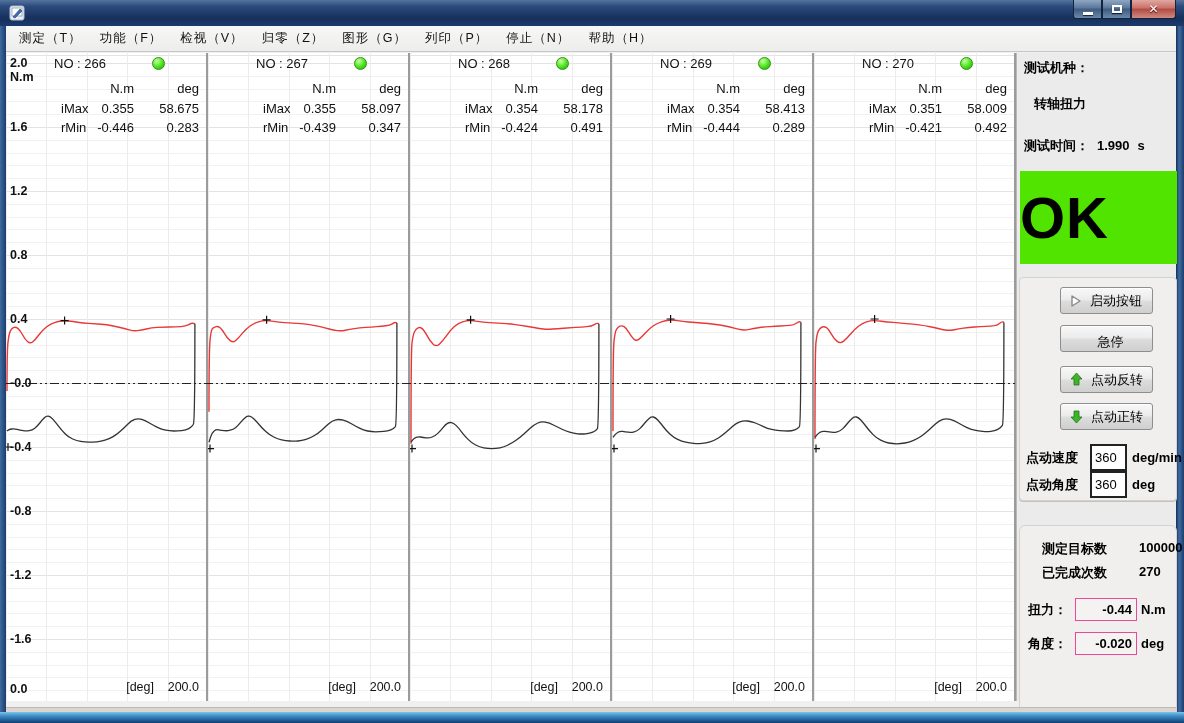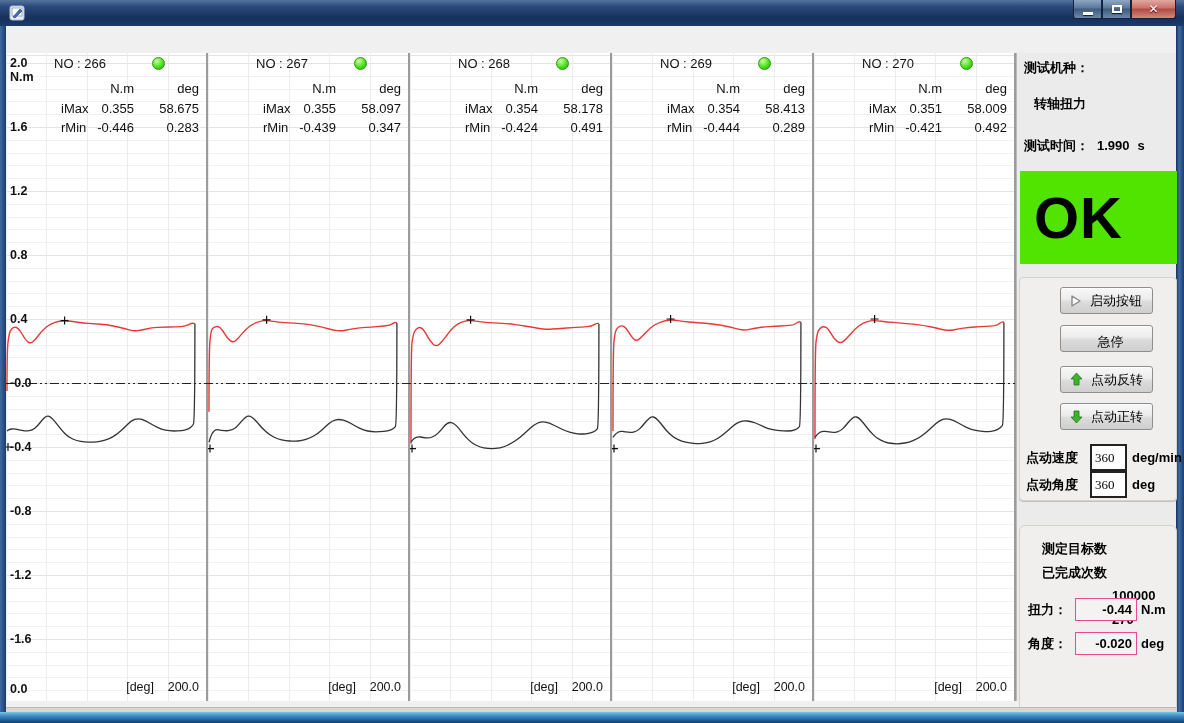--- a/index.html
+++ b/index.html
@@ -52,39 +52,39 @@
   .zero-line-svg{position:absolute;left:0;top:0;z-index:3;pointer-events:none;}
   
   .sidebar{position:relative;width:160px;height:648px;background:#ebebeb;border-left:1px solid #b9b9b9;font-size:13px;color:#000;}
   .sb-label{font-weight:bold;}
   .sb-machine-label{position:absolute;left:7px;top:6px;}
   .sb-machine-value{position:absolute;left:17px;top:42px;font-weight:bold;}
   .sb-time{position:absolute;left:7px;top:84px;white-space:nowrap;}
   .sb-time .val{margin-left:8px;font-weight:bold;}
   .sb-time .unit{margin-left:8px;font-weight:bold;}
   .ok-box{position:absolute;left:3px;top:118px;width:157px;height:93px;background:#50e400;
-    display:flex;align-items:center;color:#000;font-size:58px;font-weight:bold;padding-left:14px;letter-spacing:1px;}
+    display:flex;align-items:center;color:#000;font-size:58px;font-weight:bold;padding-left:0;letter-spacing:1px;}
   .btn-panel{position:absolute;left:2px;top:224px;width:158px;height:224px;background:#f0efee;
     border:1px solid #d4d2cf;border-radius:4px;box-shadow:0 1px 0 #c4c2bf;}
   .side-btn{position:absolute;left:40px;width:93px;height:27px;border:1px solid #8e8e8e;border-radius:3px;
     background:linear-gradient(180deg,#f8f8f8 0,#ececec 45%,#dcdcdc 55%,#cfcfcf 100%);
     display:flex;align-items:center;justify-content:flex-start;padding-left:8px;gap:7px;font-size:13px;color:#000;
     box-shadow:inset 0 1px 0 #fff;}
   .btn-start{top:9px;} .btn-stop{top:47px;flex-direction:column;} .btn-rev{top:88px;} .btn-fwd{top:125px;}
   .jog-row{position:absolute;left:6px;width:150px;height:22px;white-space:nowrap;}
   .jog-speed{top:166px;} .jog-angle{top:193px;}
   .jog-row .lbl{display:inline-block;width:64px;font-weight:bold;}
-  .jog-row input{width:37px;height:27px;border:2px solid #222;font-size:13px;padding-left:3px;font-family:Liberation Serif, serif;}
+  .jog-row input{width:37px;height:27px;border:2px solid #222;font-size:13px;padding-left:3px;font-family:Liberation Sans, sans-serif;}
   .jog-row .unit{margin-left:5px;font-weight:bold;}
   .sb-bottom{position:absolute;left:2px;top:472px;width:158px;height:188px;background:#f0efee;
     border:1px solid #d4d2cf;border-radius:6px 6px 0 0;}
   .cnt-row{position:absolute;left:0;width:100%;white-space:nowrap;}
   .cnt-target{top:14px;} .cnt-done{top:38px;}
   .cnt-row .lbl{position:absolute;left:22px;font-weight:bold;}
-  .cnt-row .val{position:absolute;left:92px;font-weight:bold;margin-top:48px;}
+  .cnt-row .val{position:absolute;left:119px;font-weight:bold;}
   .meas-row{position:absolute;left:8px;white-space:nowrap;display:flex;align-items:center;}
   .meas-torque{top:72px;} .meas-angle{top:106px;}
   .meas-row .lbl{width:47px;font-weight:bold;}
   .meas-row .box{width:62px;height:23px;border:1px solid #ec4899;background:#f4f3f2;text-align:right;
     padding:3px 4px 0 0;font-weight:bold;}
   .meas-row .unit{margin-left:4px;font-weight:bold;}
   
   .status-strip{position:absolute;left:6px;top:707px;width:1170px;height:5px;background:#d9d6d1;border-top:1px solid #bdbab5;}
   .bottom-frame{position:absolute;left:0;top:712px;width:1184px;height:11px;
     background:linear-gradient(180deg,#7ec3e8 0,#3f8fc8 35%,#1f5d97 75%,#123f6e 100%);}
@@ -113,20 +113,30 @@
       <div class="win-btn close">
           <span class="close-glyph">✕</span>
         </div>
     </div>
   </div>
 
   <div class="side-frame left"></div>
   <div class="side-frame right"></div>
 
   <div class="app-body">
+    <div class="menubar">
+      <span class="menu-item">测定（T）</span>
+      <span class="menu-item">功能（F）</span>
+      <span class="menu-item">检视（V）</span>
+      <span class="menu-item">归零（Z）</span>
+      <span class="menu-item">图形（G）</span>
+      <span class="menu-item">列印（P）</span>
+      <span class="menu-item">停止（N）</span>
+      <span class="menu-item">帮助（H）</span>
+    </div>
 
     <div class="content">
       <div class="chart-region" id="chartRegion">
         <svg class="zero-line-svg" id="zeroLine" width="1010" height="648">
           <line x1="0" y1="330.5" x2="1010" y2="330.5" stroke="#222" stroke-width="1" stroke-dasharray="9 3 2 3 2 3"></line>
         </svg>
       <span class="ylab" style="top: 3px;">2.0</span>
           <span class="ylab" style="top: 17px;">N.m</span>
           <span class="ylab" style="top: 67px;">1.6</span>
           <span class="ylab" style="top: 131px;">1.2</span>

